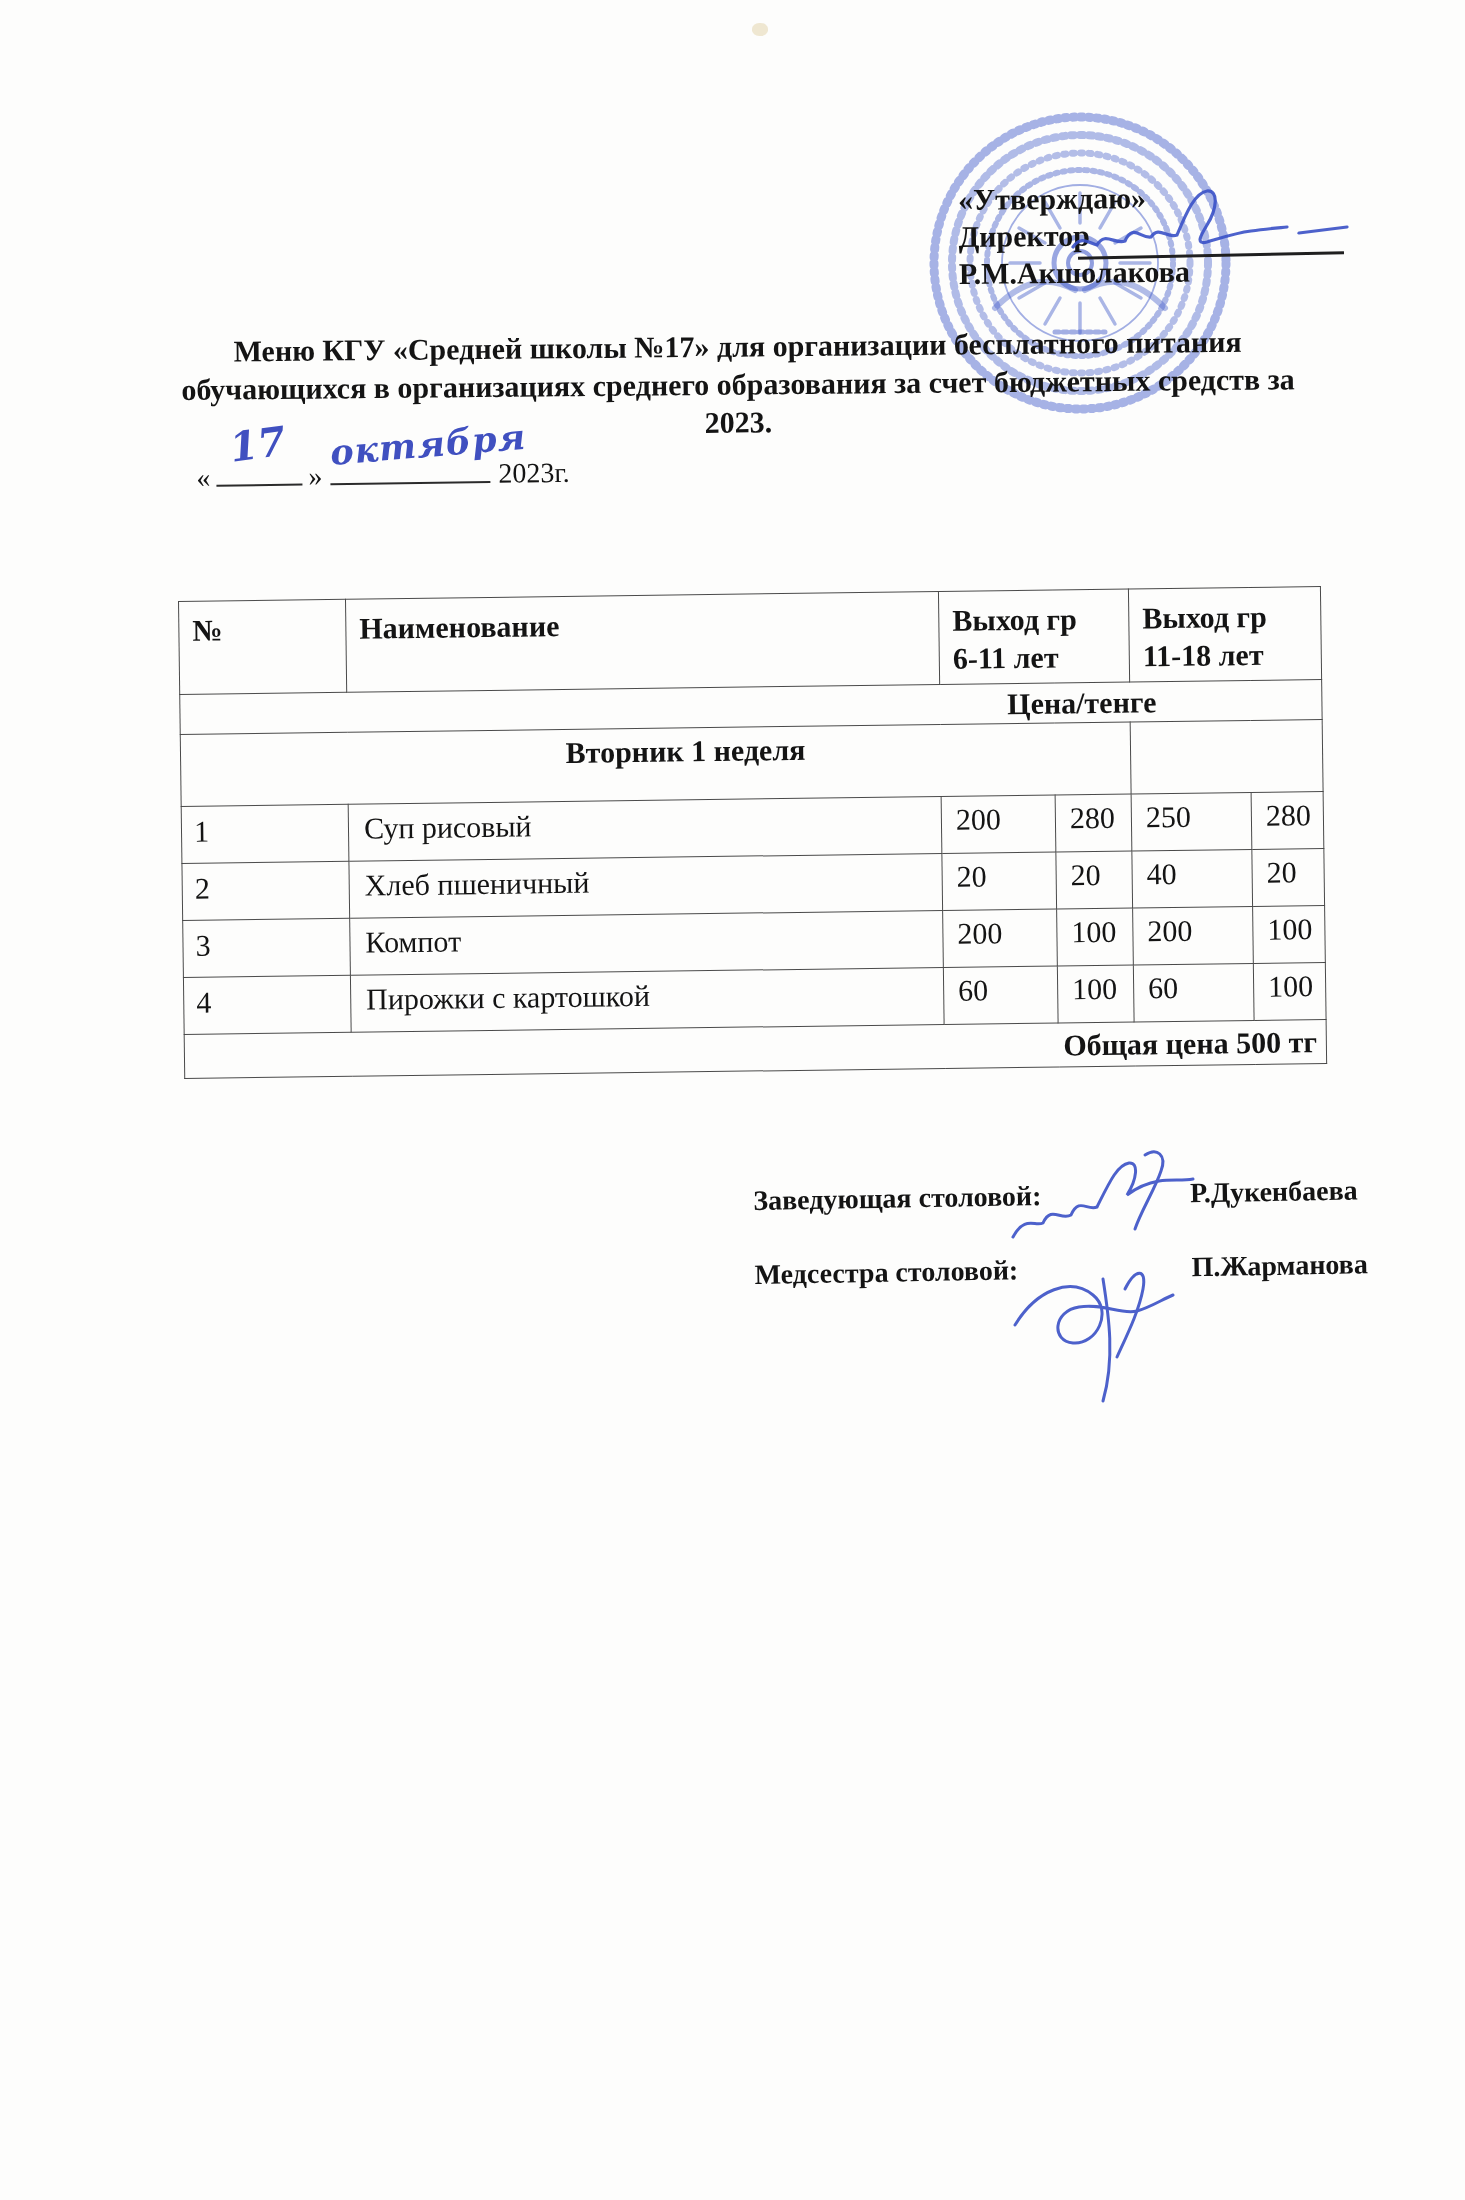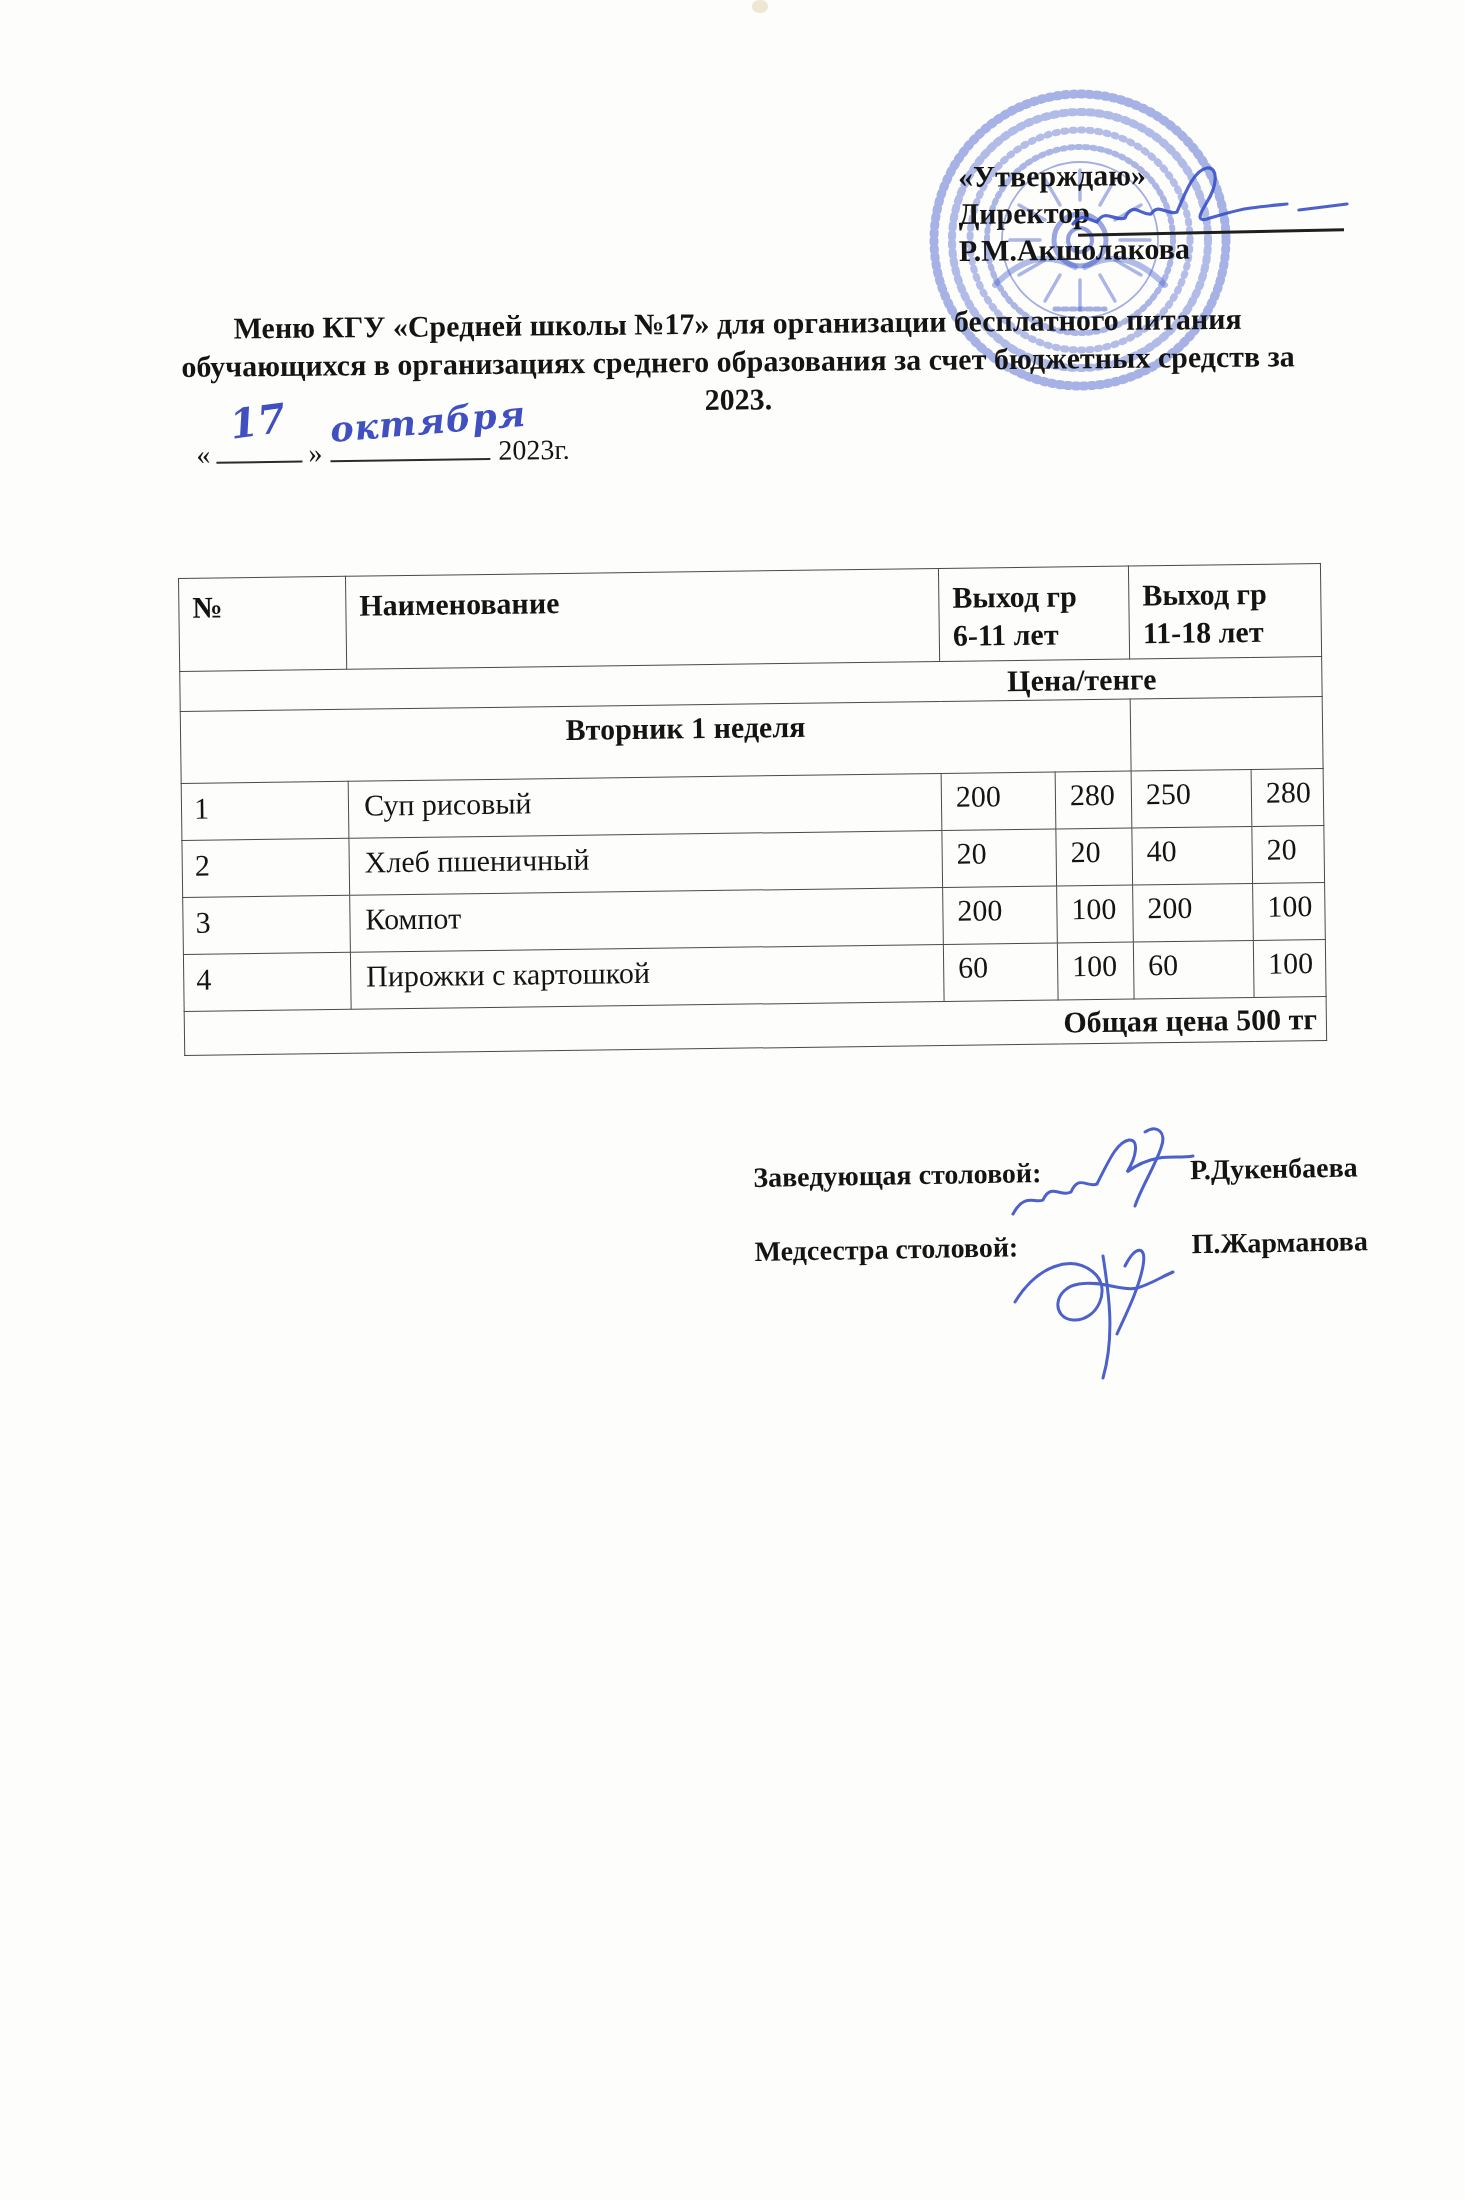--- a/index.html
+++ b/index.html
@@ -1,20 +1,20 @@
 <!DOCTYPE html>
 <html><head>
 <meta charset="utf-8">
 <style>
   html,body{margin:0;padding:0;}
   body{
     width:1465px;height:2200px;background:#fdfdfc;position:relative;overflow:hidden;
     font-family:"Liberation Serif", serif;color:#141414;
   }
-  .sheet{position:absolute;inset:0;}
+  .sheet{position:absolute;inset:0;margin-top:23px;}
 
   
   .stamp{position:absolute;left:925px;top:85px;width:310px;height:310px;opacity:.88;}
 
   
   .approval{
     position:absolute;left:958px;top:158px;width:420px;
     font-weight:bold;font-size:30px;line-height:37px;
     transform:rotate(-0.6deg);transform-origin:0 0;
   }

